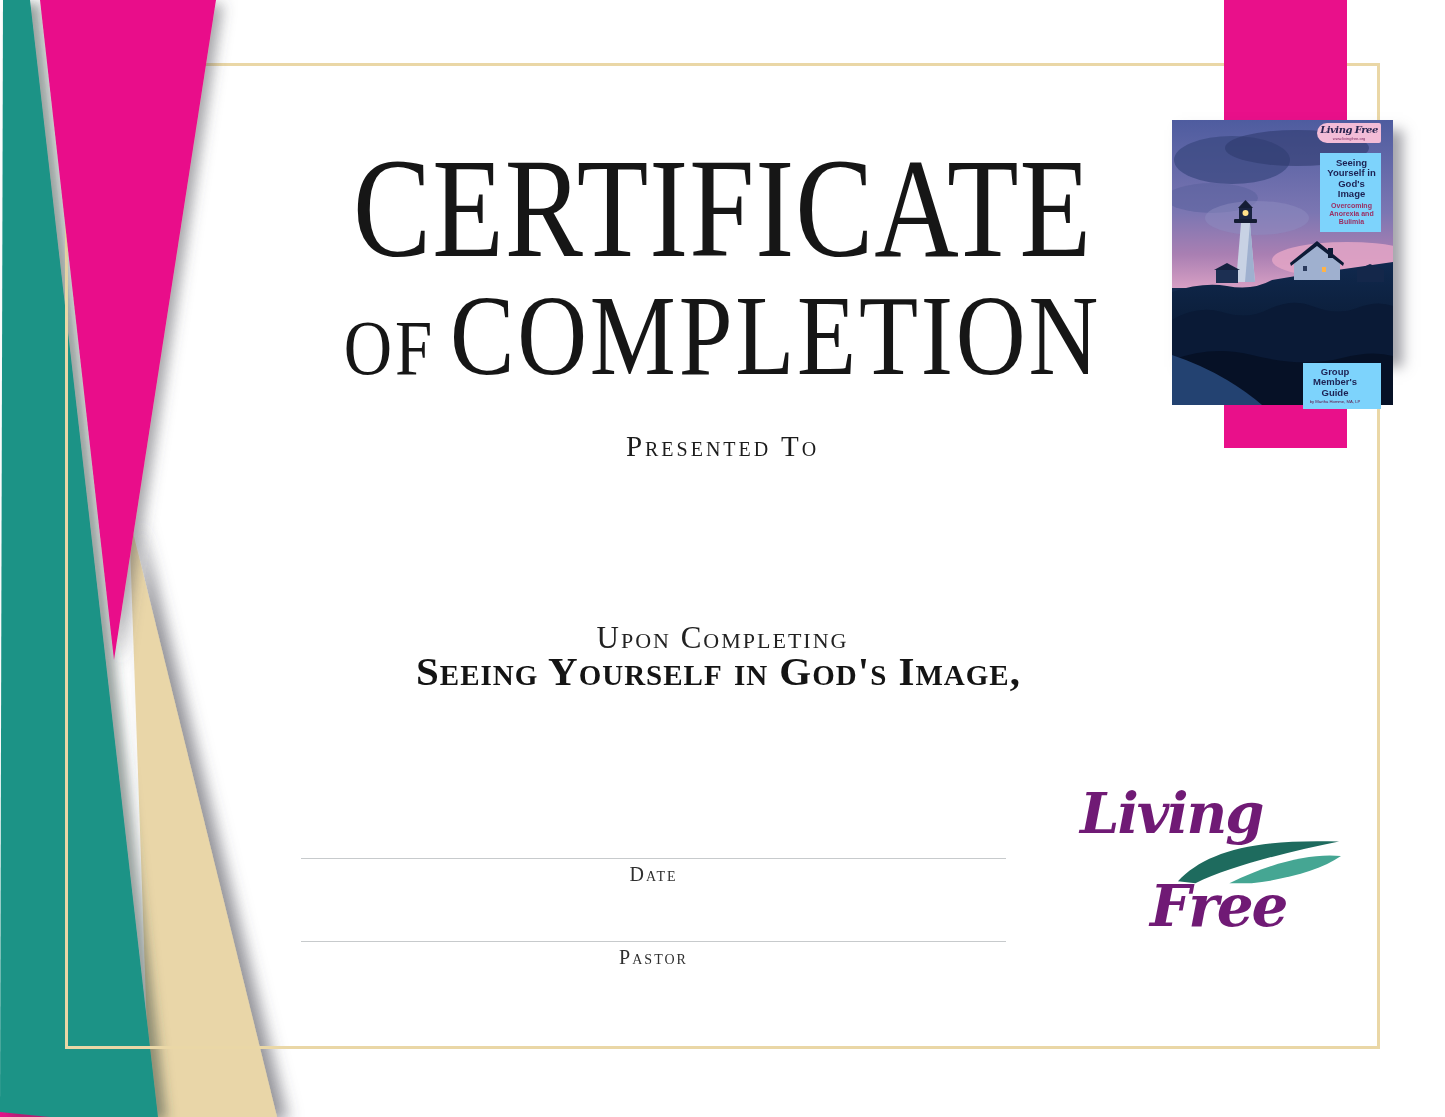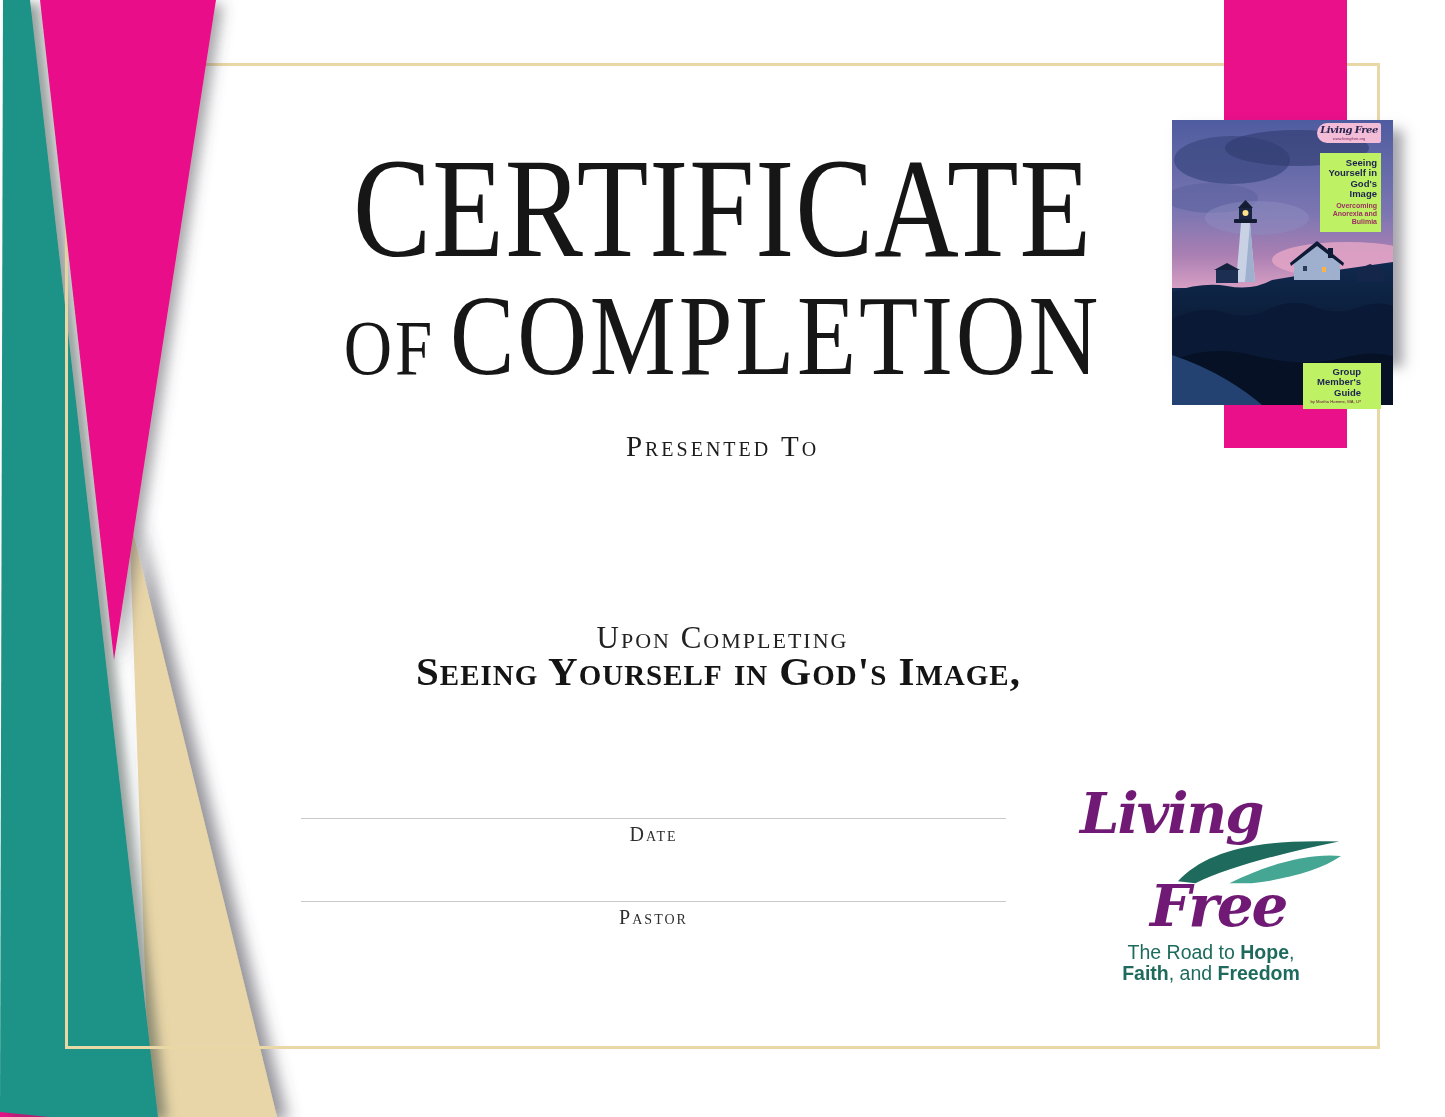--- a/index.html
+++ b/index.html
@@ -15,21 +15,21 @@
       letter-spacing:3px;transform:scale(.93,1.1);}
   .t2 .of{font-size:72px;margin-right:16px;}
   .presented{position:absolute;top:430px;left:0;right:0;font-size:29px;
       letter-spacing:3px;font-variant:small-caps;color:#1c1c1c;}
   .upon{position:absolute;top:620px;left:0;right:0;font-size:31px;
       letter-spacing:2px;font-variant:small-caps;color:#222;}
   .course{position:absolute;top:651px;left:0;right:8px;font-size:41px;line-height:1.0;
       font-weight:bold;font-variant:small-caps;letter-spacing:1px;color:#141414;}
   
   .sig{position:absolute;left:301px;width:705px;border-top:1px solid #c7cacc;
-       z-index:2;text-align:center;}
+       z-index:2;text-align:center;margin-top:40px;}
   .sig .lbl{display:inline-block;padding-top:4px;font-size:20px;
        font-variant:small-caps;letter-spacing:2px;color:#2e2e2e;
        font-family:"Liberation Serif",serif;}
   
   .logo{position:absolute;left:1072px;top:786px;width:285px;height:215px;z-index:2;}
   .lg-word{position:absolute;font-family:"DejaVu Serif",cursive;
        font-style:italic;font-weight:bold;color:#701a75;letter-spacing:-2px;}
   .lg1{left:8px;top:-6px;font-size:56px;}
   .lg2{left:78px;top:86px;font-size:58px;}
   .lg-swoosh{position:absolute;left:104px;top:50px;}
@@ -40,21 +40,21 @@
   .book{position:absolute;left:1172px;top:120px;width:221px;height:237px;z-index:3;
         box-shadow:10px 10px 12px rgba(75,75,88,.5);background:#13294d;}
   .book svg{display:block;}
   .pill{position:absolute;right:12px;top:3px;width:64px;height:20px;
         background:#f3bcd7;border-radius:10px 2px 2px 10px;text-align:center;
         overflow:hidden;}
   .pill-script{font-family:"DejaVu Serif",cursive;font-style:italic;font-weight:bold;
         font-size:10px;line-height:13px;letter-spacing:-.5px;color:#2a2550;}
   .pill-url{font-family:"Liberation Sans",sans-serif;font-size:4px;line-height:5px;
         color:#7c2b60;}
-  .blabel{position:absolute;right:12px;background:#bef264;text-align:right;
+  .blabel{position:absolute;right:12px;background:#7dd3fc;text-align:center;
         font-family:"Liberation Sans",sans-serif;}
   .title-label{top:33px;width:51px;padding:5px 4px 6px 6px;}
   .bt{font-weight:bold;font-size:9.5px;line-height:1.08;color:#1c2152;}
   .bst{font-weight:bold;font-size:7px;line-height:1.15;color:#9b2f63;margin-top:3px;}
   .guide-label{top:243px;width:52px;padding:4px 20px 5px 6px;}
   .byline{font-size:4.2px;line-height:1.1;color:#5f1040;margin-top:2px;}
   b{font-weight:bold;}
 </style>
 </head>
 <body>
@@ -106,24 +106,20 @@
     <span class="lbl">Pastor</span>
   </div>
 
   <div class="logo">
     <div class="lg-word lg1">Living</div>
     <svg class="lg-swoosh" width="165" height="48" viewBox="0 0 170 48">
       <path d="M2,46 C30,16 80,2 168,5 C118,15 56,30 20,48 Z" fill="#1e6b5e"></path>
       <path d="M55,48 C100,26 140,17 170,20 C150,34 114,44 78,48 Z" fill="#45a693"></path>
     </svg>
     <div class="lg-word lg2">Free</div>
-    <div class="tagline">
-      <span>The Road to </span><b>Hope</b><span>,</span><br>
-      <b>Faith</b><span>, and </span><b>Freedom</b>
-    </div>
   </div>
 
   <div class="book">
     <svg width="221" height="285" viewBox="0 0 221 285" preserveAspectRatio="none">
       <defs>
         <linearGradient id="sky" x1="0" y1="0" x2="0" y2="1">
           <stop offset="0" stop-color="#4e5c9f"></stop>
           <stop offset=".55" stop-color="#7b76b2"></stop>
           <stop offset=".8" stop-color="#a97fb2"></stop>
           <stop offset="1" stop-color="#d79fc4"></stop>

